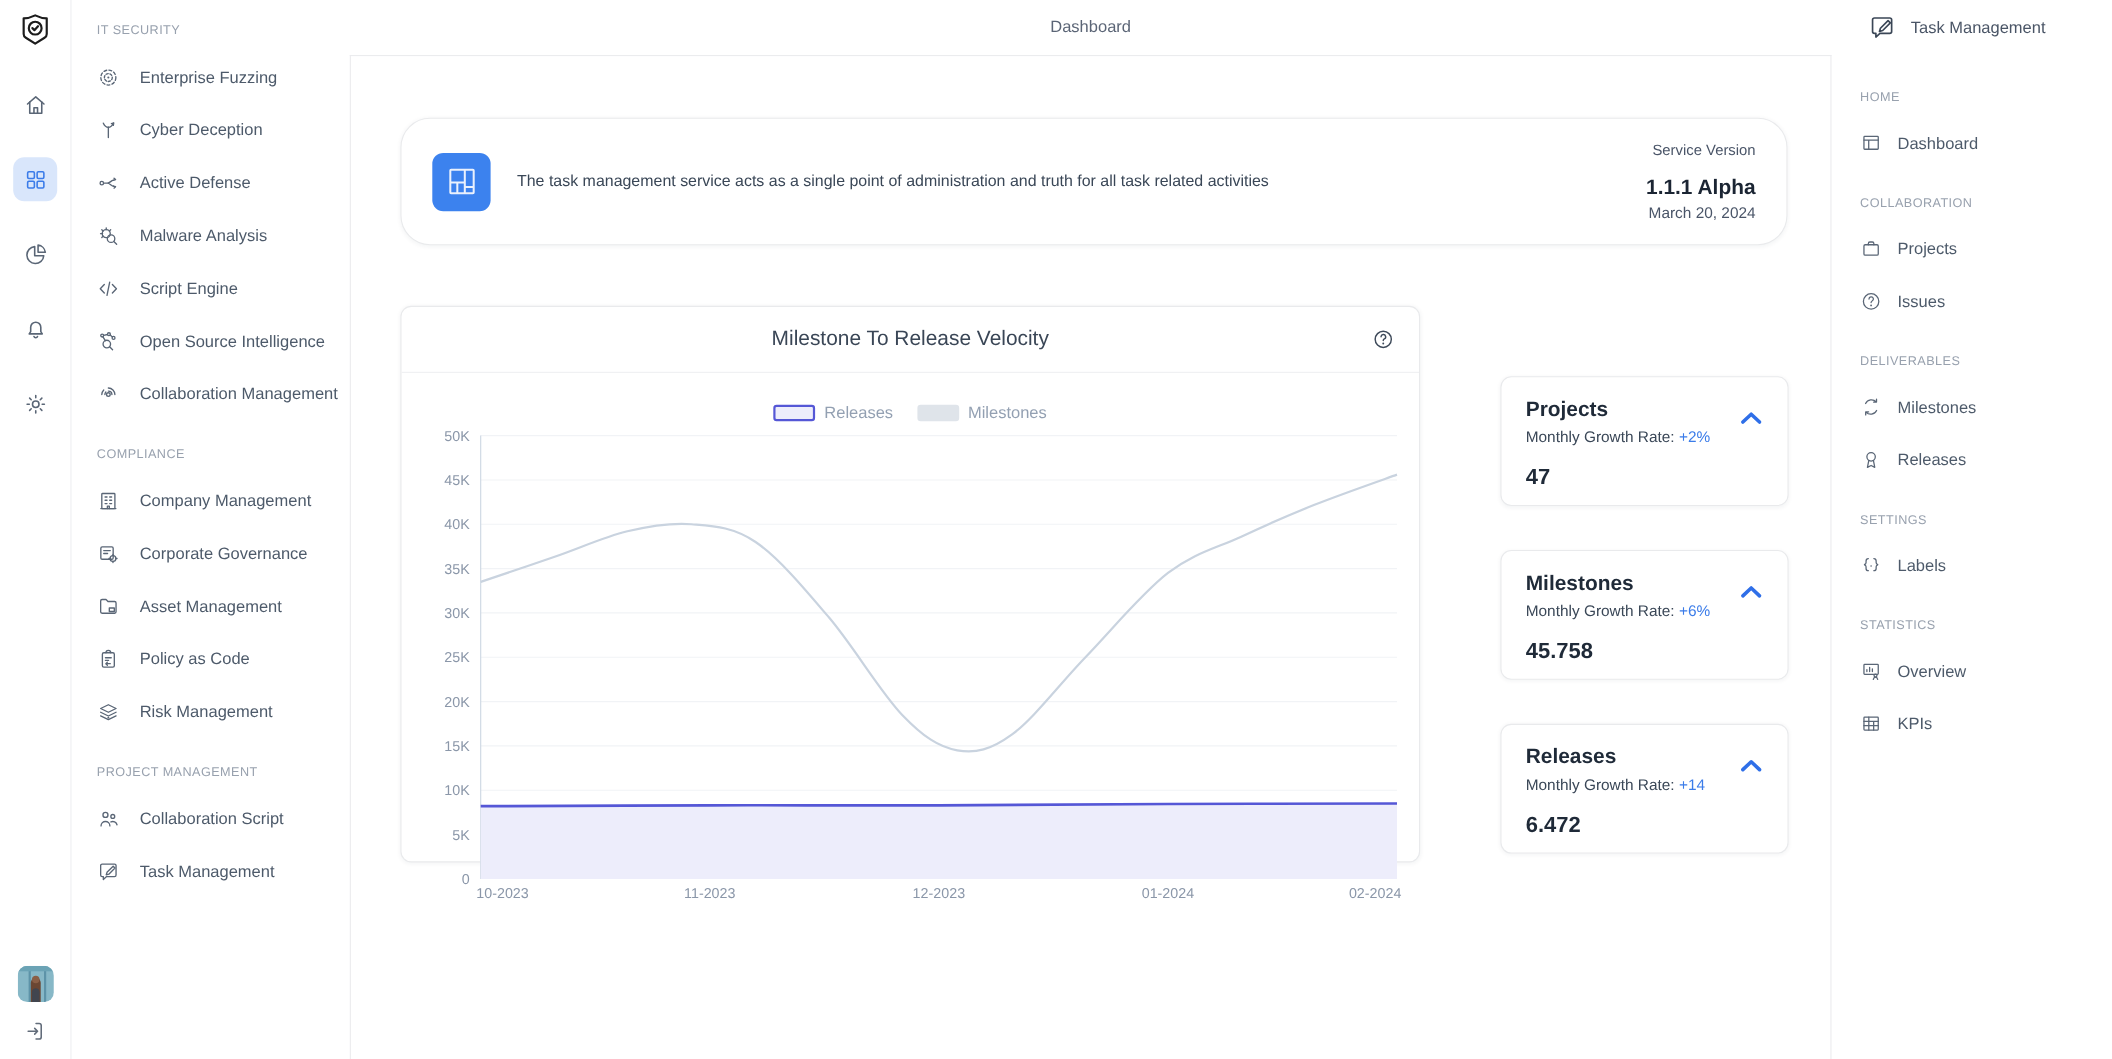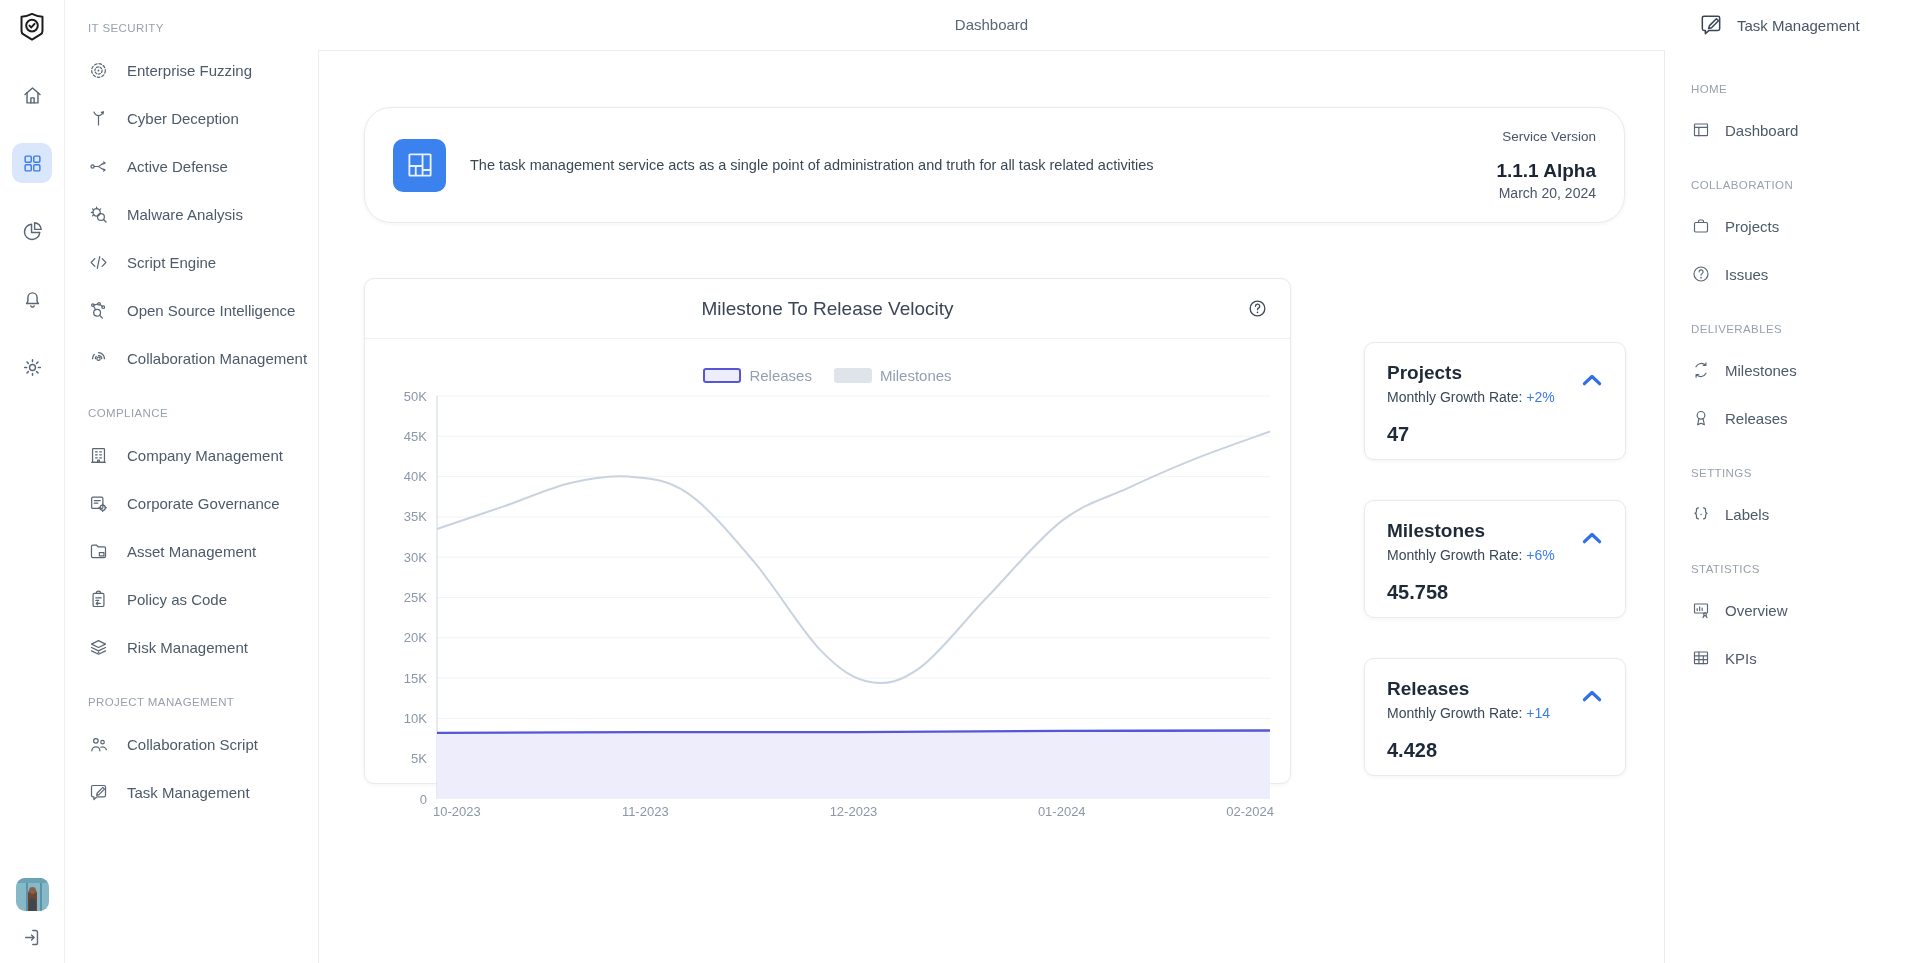--- a/index.html
+++ b/index.html
@@ -386,21 +386,21 @@
           <div class="stat-value">45.758</div>
           <span class="stat-chevron">
             <svg viewBox="0 0 24 24" width="26" height="26" fill="none" stroke="currentColor" stroke-width="3" stroke-linecap="round" stroke-linejoin="round">
               <path d="M5 15.4 12 8.8l7 6.6"></path>
             </svg>
           </span>
         </div>
         <div class="card stat-card" style="top: 607px;">
           <div class="stat-title">Releases</div>
           <div class="stat-growth">Monthly Growth Rate: <b>+14</b></div>
-          <div class="stat-value">4.428</div>
+          <div class="stat-value">6.472</div>
           <span class="stat-chevron">
             <svg viewBox="0 0 24 24" width="26" height="26" fill="none" stroke="currentColor" stroke-width="3" stroke-linecap="round" stroke-linejoin="round">
               <path d="M5 15.4 12 8.8l7 6.6"></path>
             </svg>
           </span>
         </div>
       </div>
   </div>
 
   <div class="rsidebar" id="rsidebar">

